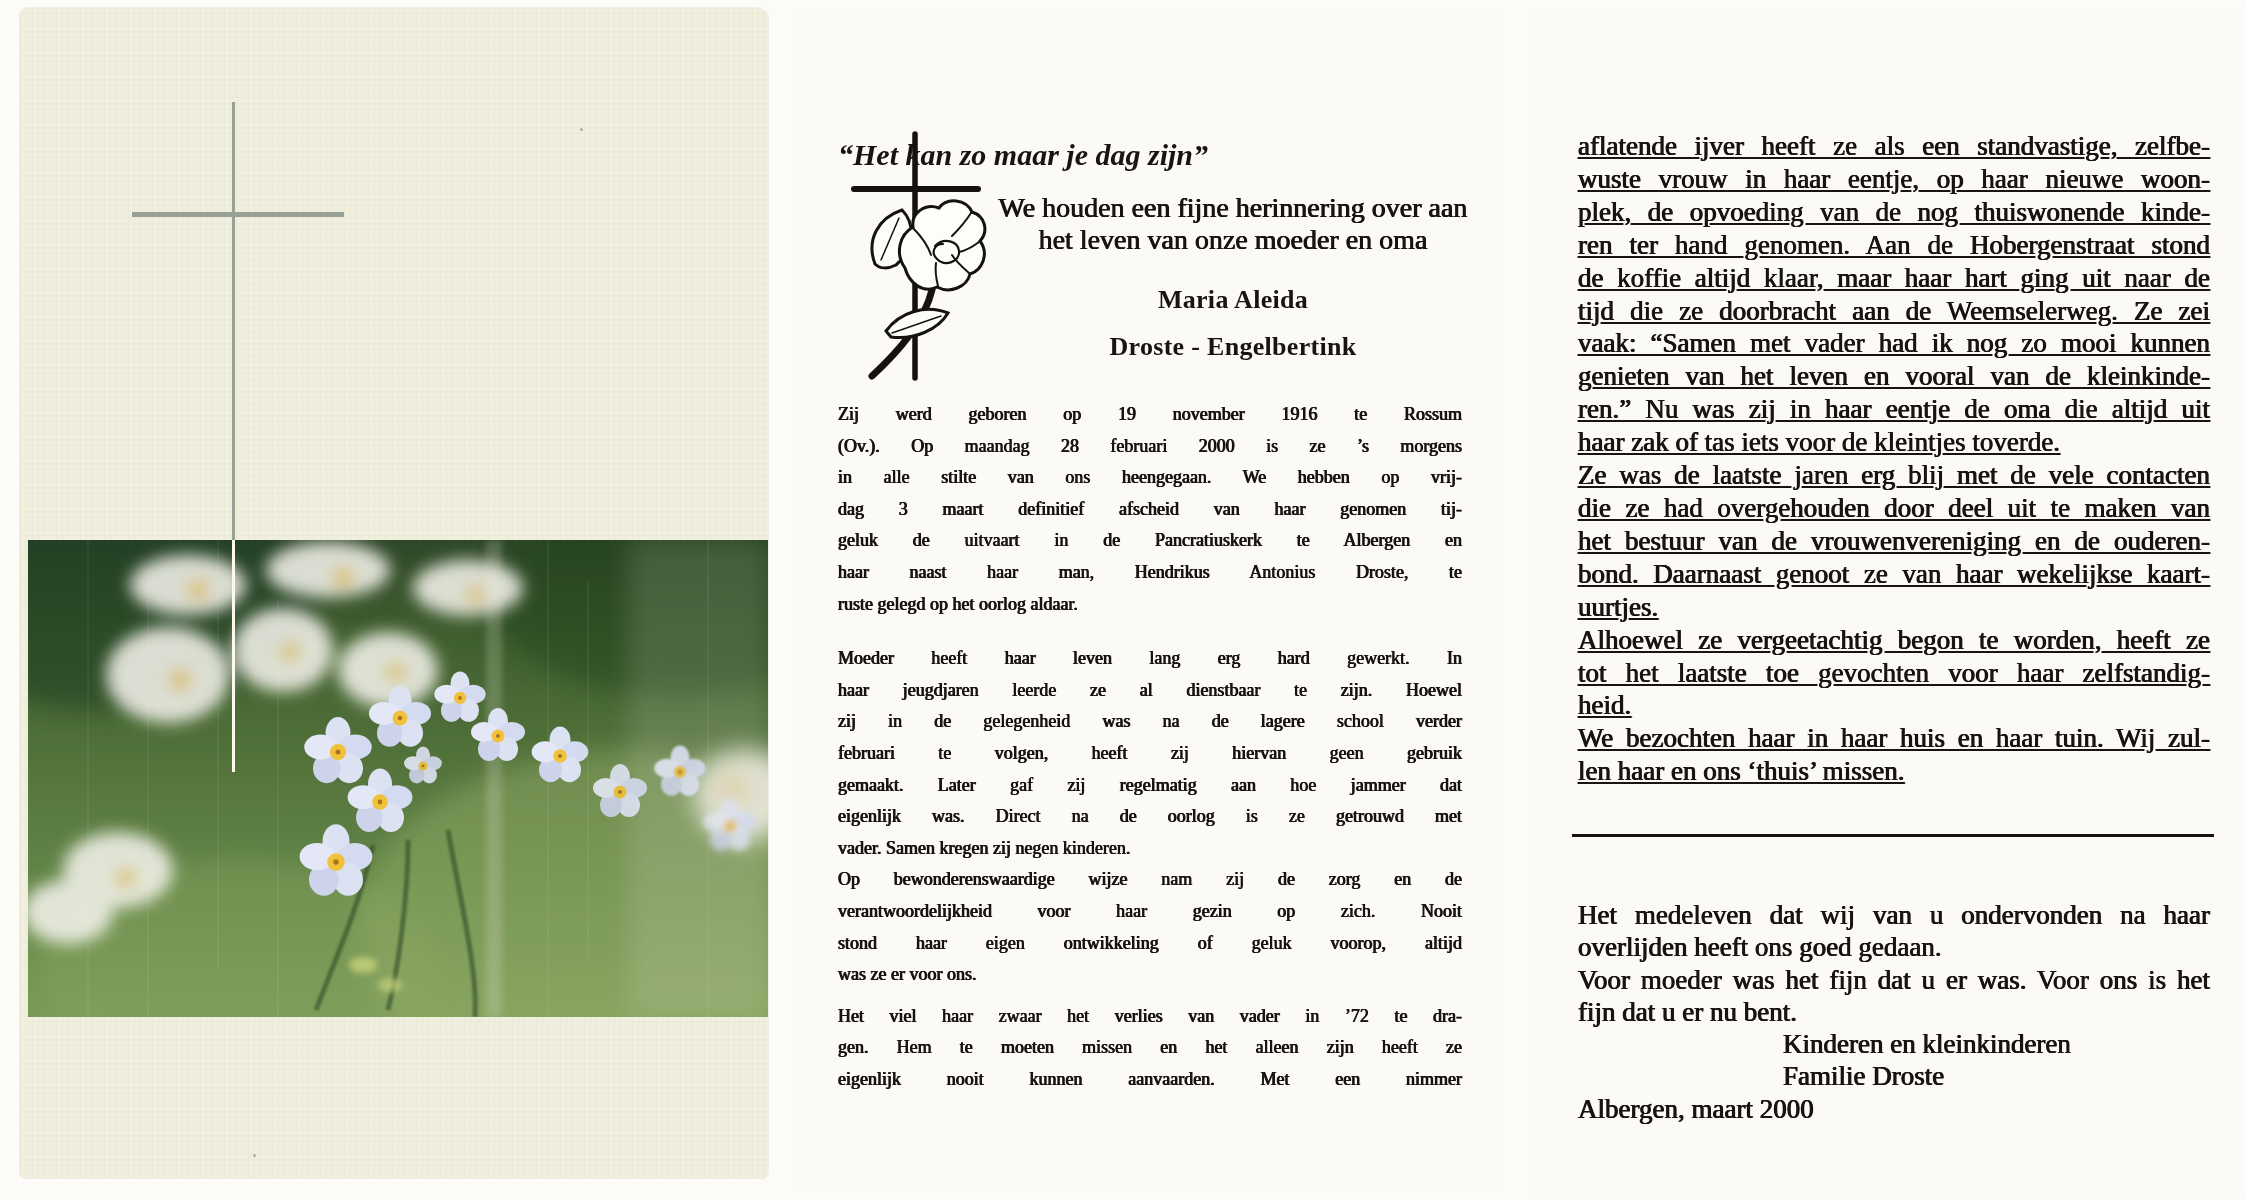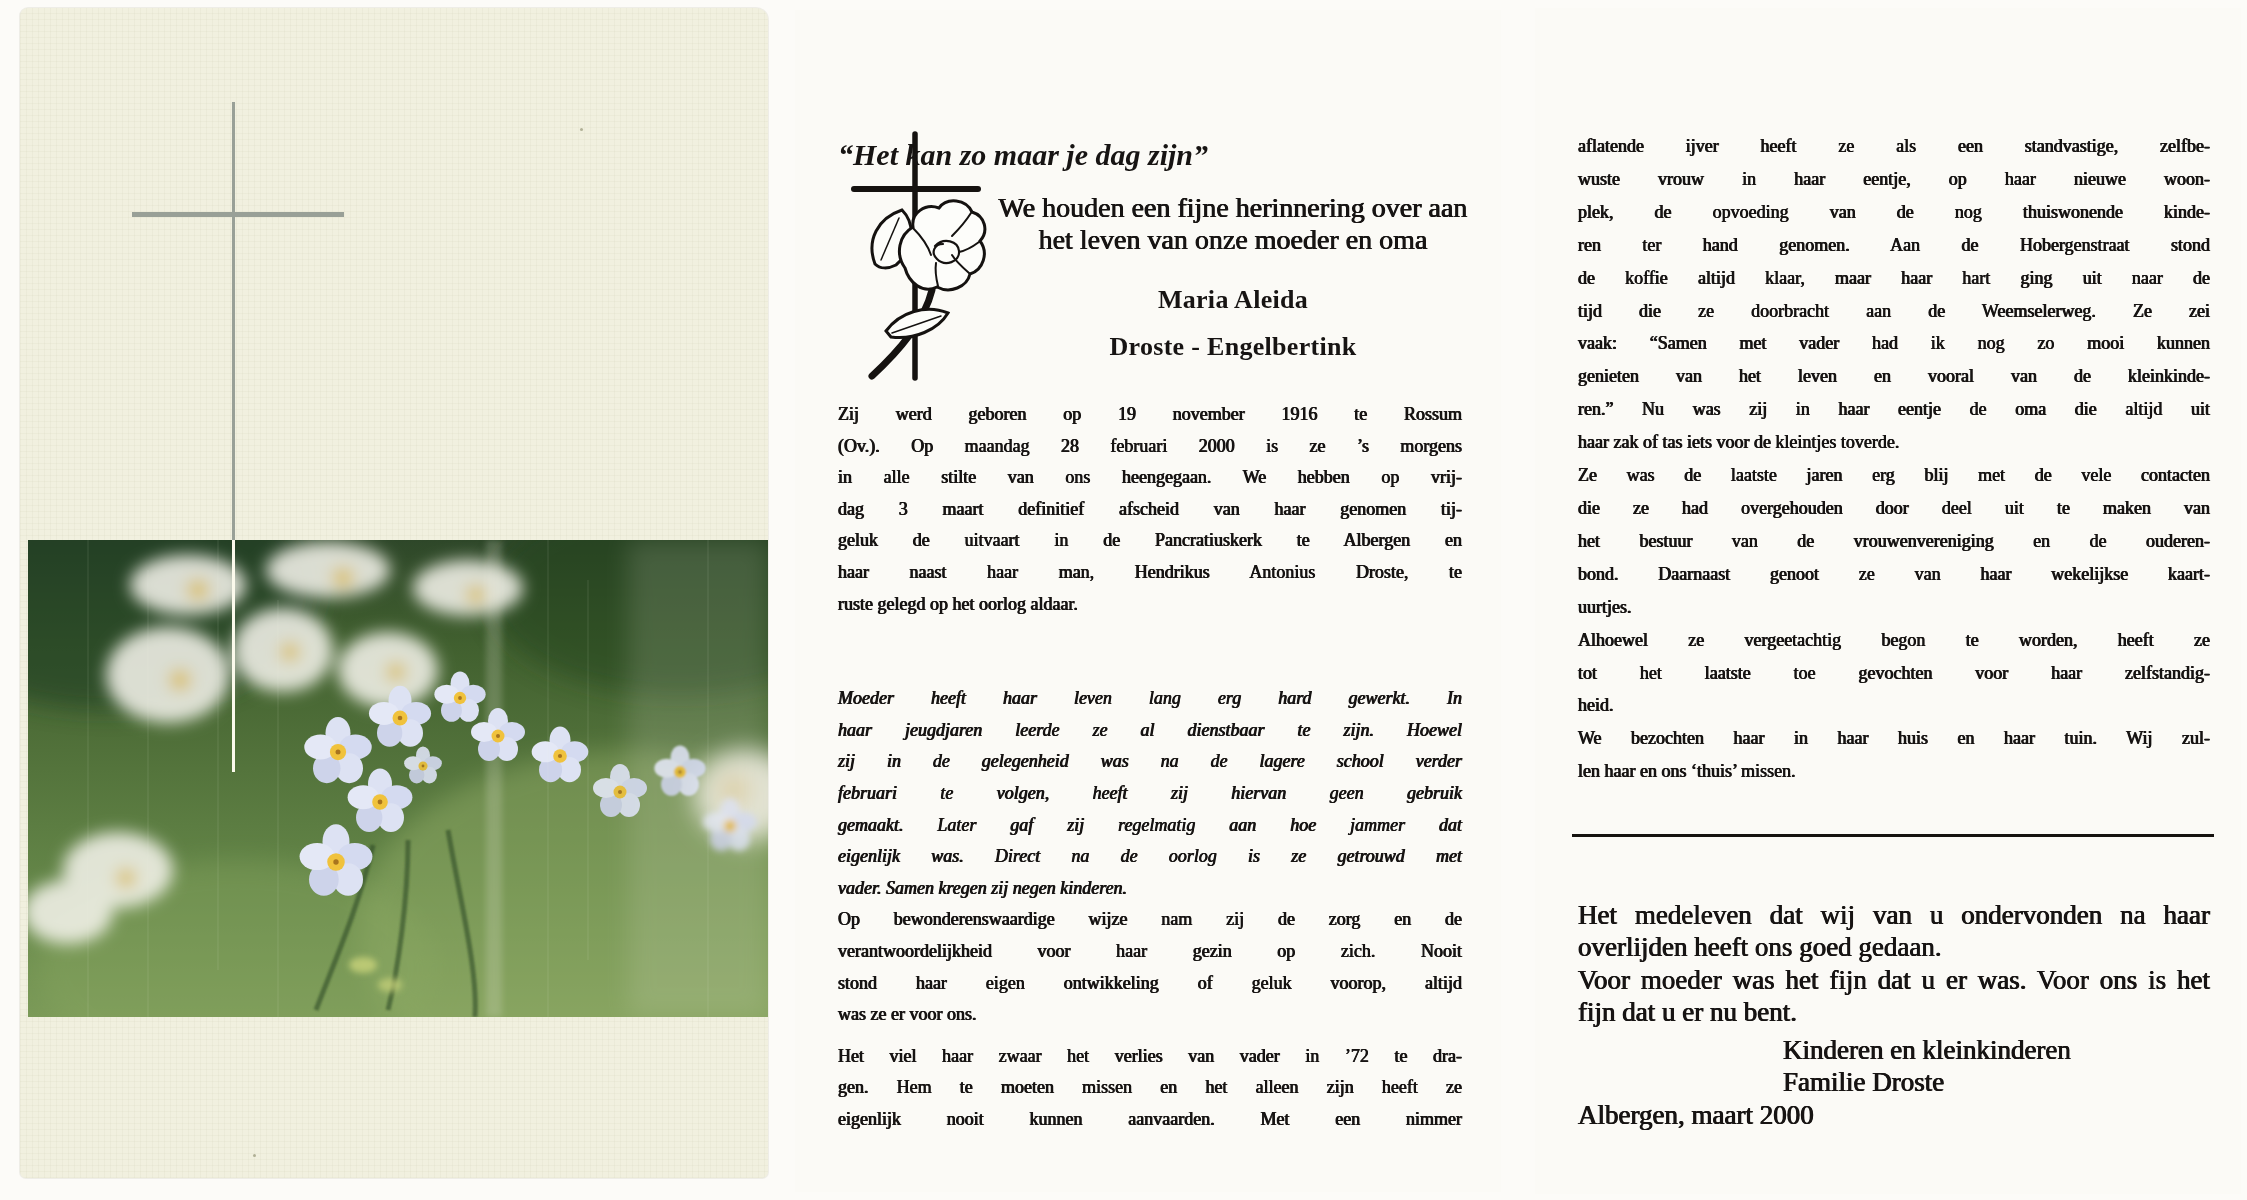--- a/index.html
+++ b/index.html
@@ -46,29 +46,29 @@
     text-align:center;font-size:28px;line-height:32px;
   }
   .name{
     position:absolute;left:923px;top:276px;width:620px;
     text-align:center;font-weight:700;font-size:26px;line-height:47px;letter-spacing:.3px;
   }
 
   
   .scan-text{text-shadow:0.45px 0 currentColor, -0.45px 0 currentColor;}
   .mid-body{position:absolute;left:838px;top:399px;width:624px;font-size:18px;line-height:31.6px;}
-  .right-body{position:absolute;left:1578px;top:130px;width:632px;font-size:18px;line-height:32.9px;}
+  .right-body{position:absolute;left:1578px;top:130px;width:632px;font-size:27px;line-height:32.9px;text-decoration:underline;}
   .closing{position:absolute;left:1578px;top:899px;width:632px;font-size:27px;line-height:32.3px;}
   .para{margin:0;}
-  .mid-body .para:nth-child(2){margin-top:63px;font-style:italic;}
+  .mid-body .para:nth-child(2){margin-top:23px;}
   .mid-body .para:nth-child(4){margin-top:10px;}
   .tline{text-align:justify;text-align-last:justify;}
   .lastline{text-align-last:left;}
   .rule{position:absolute;left:1572px;top:834px;width:642px;height:3px;background:#15120f;}
-  .signature{margin-top:6px;padding-left:205px;}
+  .signature{padding-left:205px;}
   .signature div{text-align:left;}
 </style>
 </head>
 <body>
 
 <div class="left-card">
   <span class="speck"></span>
   <span class="speck"></span>
   <span class="speck"></span>
   <span class="speck"></span>

